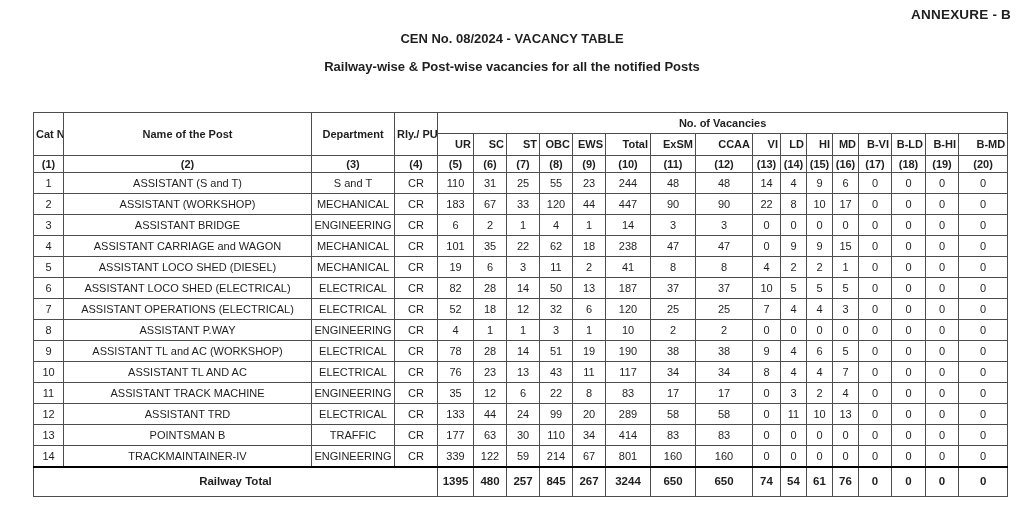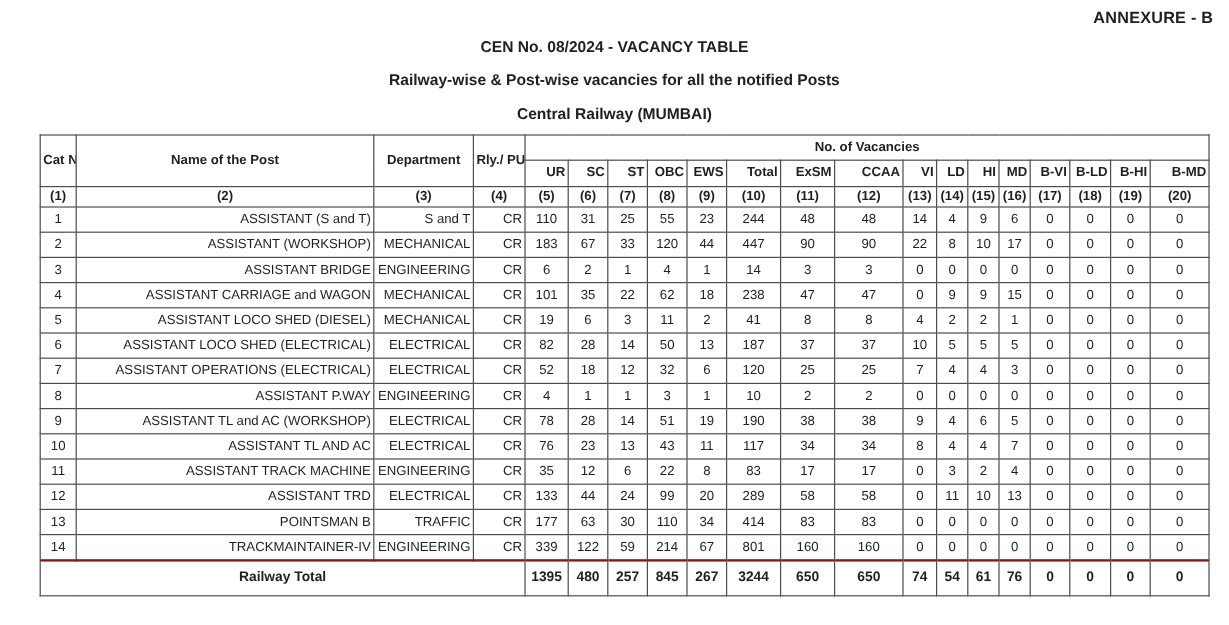--- a/index.html
+++ b/index.html
@@ -75,39 +75,38 @@
     text-align: right;
     vertical-align: middle;
   }
   .nums-row td {
     font-size: 9.5px;
     font-weight: bold;
     text-align: center;
     vertical-align: middle;
   }
   td.c-center { text-align: center; vertical-align: middle; }
-  td.c-left   { text-align: right;   vertical-align: middle; padding-left: 3px; }
+  td.c-left   { text-align: center;   vertical-align: middle; padding-left: 3px; }
   tr.total-row td {
     font-weight: bold;
     font-size: 11.5px;
     text-align: center;
     vertical-align: middle;
-    border-top: 2px solid #7f1d1d;
+    border-top: 2px solid #000000;
   }
 </style>
 </head>
 <body>
 
 <div id="page">
 
   <div class="annexure">ANNEXURE - B</div>
 
   <div class="heading title">CEN No. 08/2024 - VACANCY TABLE</div>
   <div class="heading subtitle">Railway-wise &amp; Post-wise vacancies for all the notified Posts</div>
-  <div class="heading railway">Central Railway (MUMBAI)</div>
 
   <table class="vacancy">
     <colgroup>
       <col style="width:30px">
         <col style="width:248px">
         <col style="width:83px">
         <col style="width:43px">
       <col style="width:36px">
         <col style="width:33px">
         <col style="width:33px">

